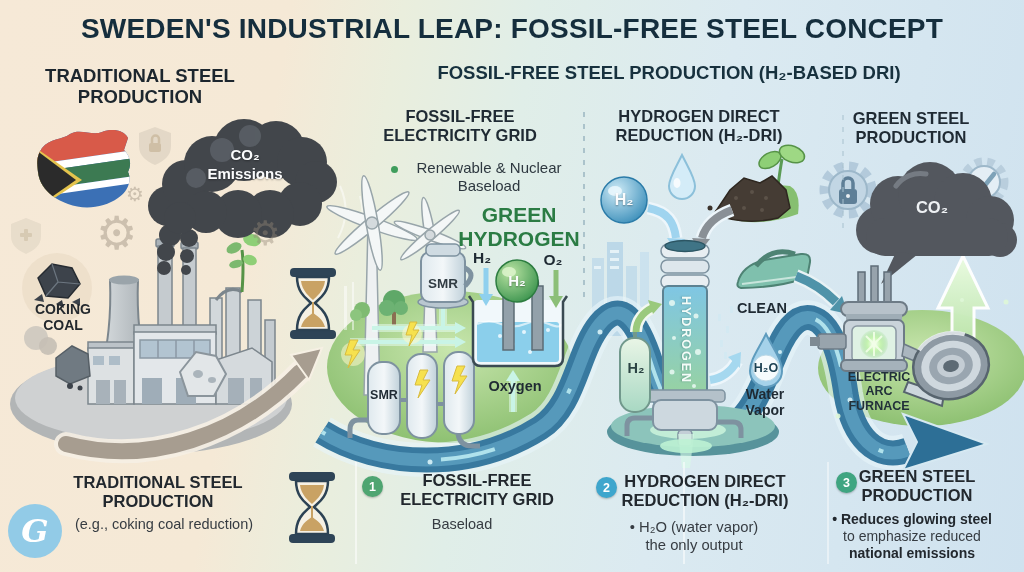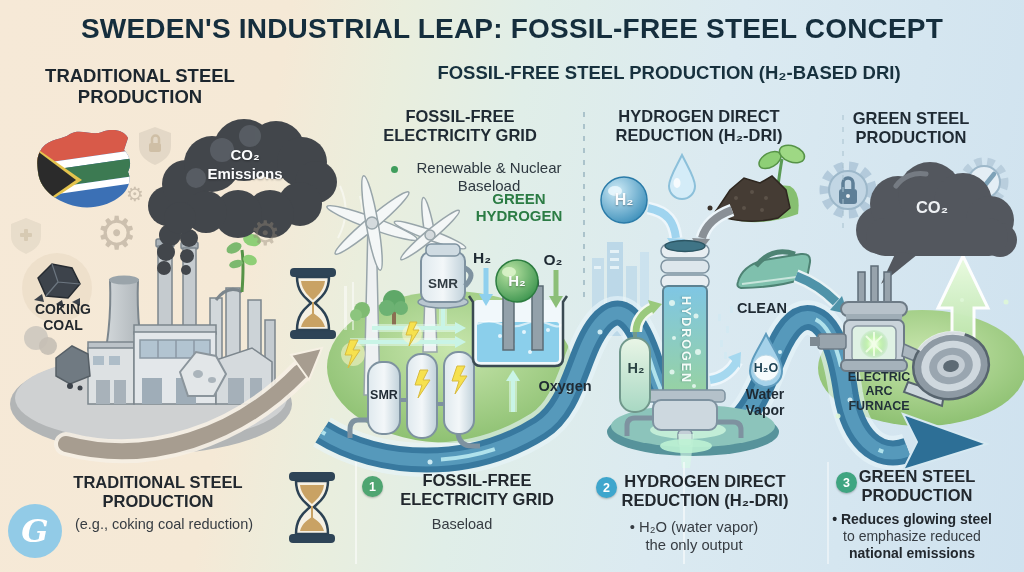--- a/index.html
+++ b/index.html
@@ -518,29 +518,29 @@
 
 <div class="t" style="left:352px;top:107px;width:216px;font-size:16.5px">
   <span class="ln">FOSSIL-FREE</span>
   <span class="ln">ELECTRICITY GRID</span>
 </div>
 <span class="dot" style="left:391px;top:166px"></span>
 <div class="b left" style="left:404px;top:159px;width:170px;font-size:15px;color:#2e3840">
   <span class="ln">Renewable &amp; Nuclear</span>
   <span class="ln">Baseload</span>
 </div>
-<div class="t green" style="left:457px;top:190px;width:124px;font-size:15px">
+<div class="t green" style="left:457px;top:203px;width:124px;font-size:21px">
   <span class="ln">GREEN</span>
   <span class="ln">HYDROGEN</span>
 </div>
 <div class="t" style="left:421px;top:276px;width:44px;font-size:13.5px;color:#323d44">SMR</div>
 <div class="t" style="left:466px;top:249px;width:32px;font-size:15.5px">H₂</div>
 <div class="t" style="left:537px;top:251px;width:32px;font-size:15.5px">O₂</div>
 <div class="t white" style="left:491px;top:272px;width:52px;font-size:15px">H₂</div>
-<div class="t" style="left:530px;top:378px;width:70px;font-size:14.5px">Oxygen</div>
+<div class="t" style="left:480px;top:378px;width:70px;font-size:14.5px">Oxygen</div>
 <div class="t" style="left:366px;top:388px;width:36px;font-size:12.5px">SMR</div>
 
 <div class="t" style="left:590px;top:107px;width:218px;font-size:16.5px">
   <span class="ln">HYDROGEN DIRECT</span>
   <span class="ln">REDUCTION (H₂-DRI)</span>
 </div>
 <div class="t white" style="left:598px;top:191px;width:52px;font-size:16px">H₂</div>
 <div class="vtext">HYDROGEN</div>
 <div class="t" style="left:614px;top:360px;width:44px;font-size:14.5px;color:#2c4444">H₂</div>
 <div class="t" style="left:728px;top:300px;width:68px;font-size:14.5px">CLEAN</div>

